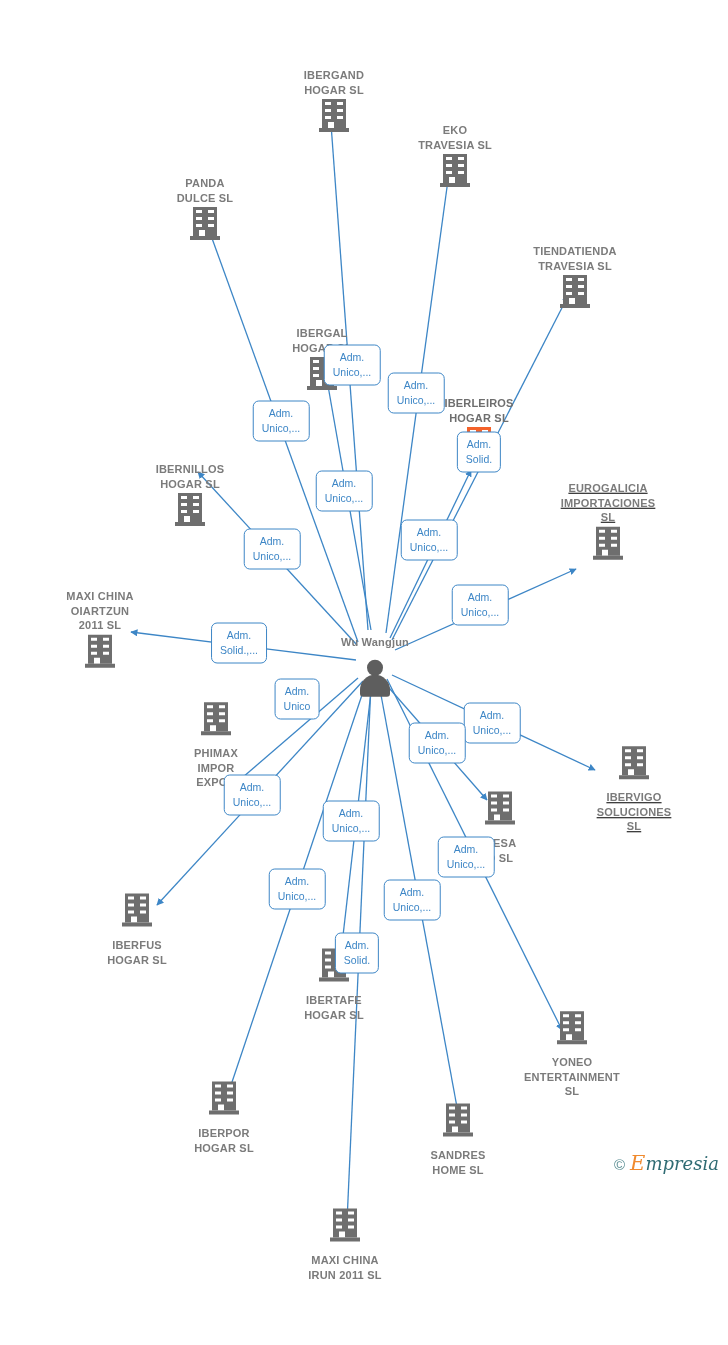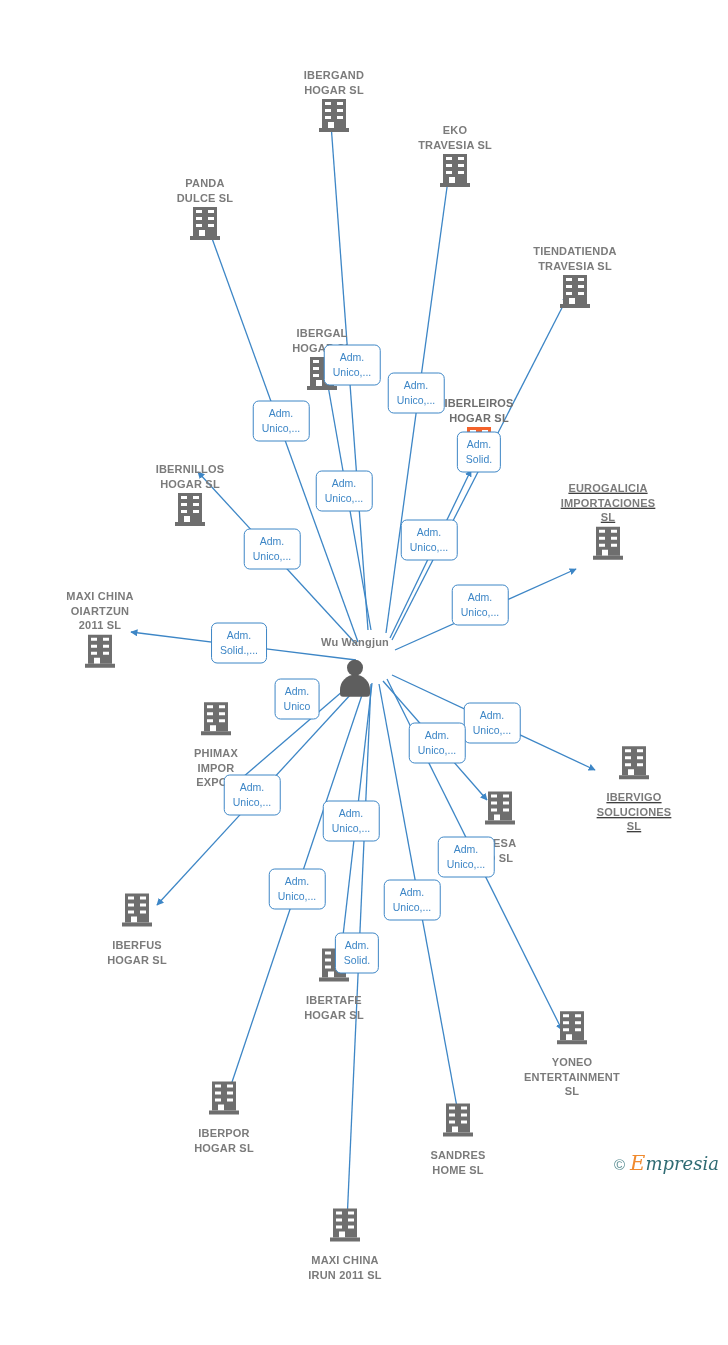--- a/index.html
+++ b/index.html
@@ -280,21 +280,21 @@
       <div class="rel" style="left: 466px; top: 857px;">Adm.
 Unico,...</div>
       <div class="rel" style="left: 297px; top: 889px;">Adm.
 Unico,...</div>
       <div class="rel" style="left: 412px; top: 900px;">Adm.
 Unico,...</div>
       <div class="rel" style="left: 357px; top: 953px;">Adm.
 Solid.</div>
     </div>
 
-  <div class="node" id="center-node" style="left: 355px; top: 665px; gap: 8px;">
+  <div class="node" id="center-node" style="left: 375px; top: 665px; gap: 8px;">
     <span class="caption">Wu Wangjun</span>
     <span class="person">
       <span class="head"></span>
         <span class="body"></span>
     </span>
   </div>
 
   <div id="watermark">
     <span class="copy">©</span>
     <span class="brand"><span class="e">E</span><span>mpresia</span></span>

